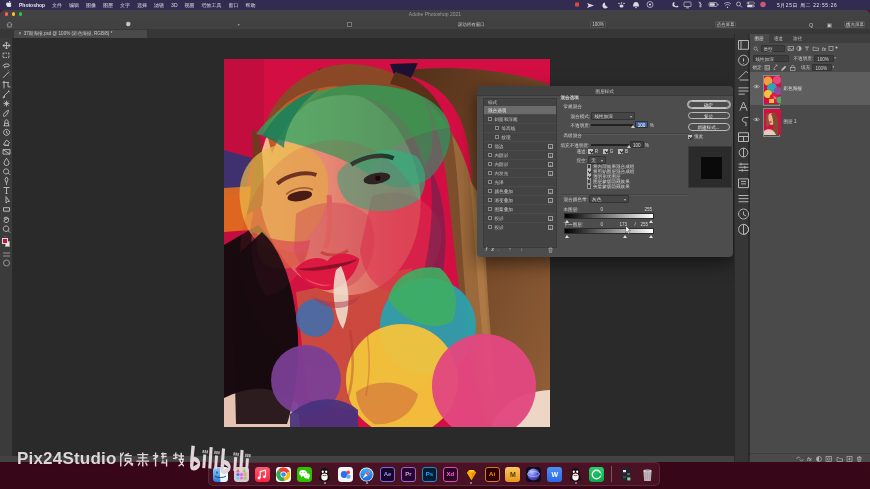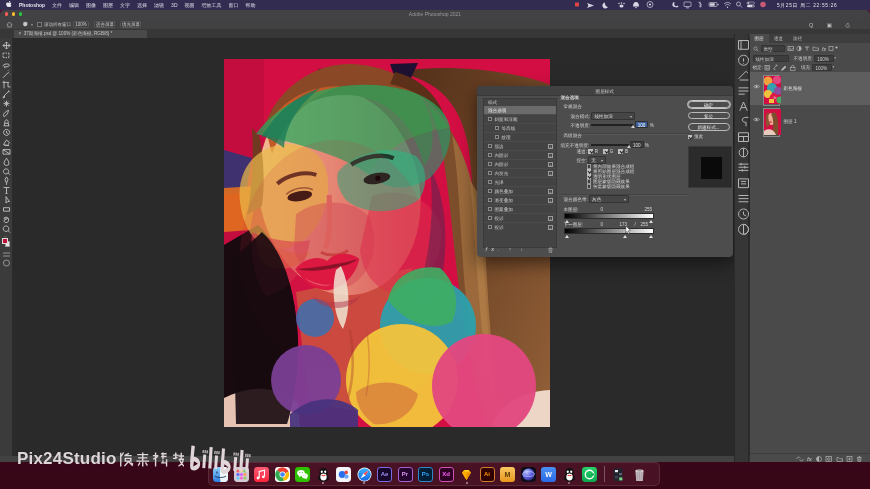--- a/index.html
+++ b/index.html
@@ -1,17 +1,17 @@
 <!DOCTYPE html>
 <html><head><meta charset="utf-8">
 <style>
 *{margin:0;padding:0;box-sizing:border-box;font-family:"Liberation Sans",sans-serif;}
 html,body{width:870px;height:489px;overflow:hidden;background:#1f1f1f;}
 #stage{position:absolute;left:0;top:0;width:870px;height:489px;}
-.abs{position:absolute;}
+.abs{position:absolute;justify-content:space-between;}
 
 #wall{left:0;top:0;width:870px;height:489px;background:linear-gradient(180deg,#5a1030 0%,#4d0c26 40%,#360617 100%);}
 
 #menubar{left:0;top:0;width:870px;height:9.5px;background:#322c50;color:#e8e6f0;font-size:5px;display:flex;align-items:center;}
 #menubar .l{display:flex;gap:7px;align-items:center;padding-left:6px;white-space:nowrap;}
 #menubar .r{margin-left:auto;display:flex;gap:5px;align-items:center;padding-right:5px;white-space:nowrap;font-size:4.5px;}
 .mi{opacity:.92}
 
 #win{left:0;top:9.5px;width:870px;height:452px;background:#323232;border-radius:5px 5px 0 0;}
 #titlebar{left:0;top:0;width:870px;height:10px;background:#424245;border-radius:5px 5px 0 0;}

